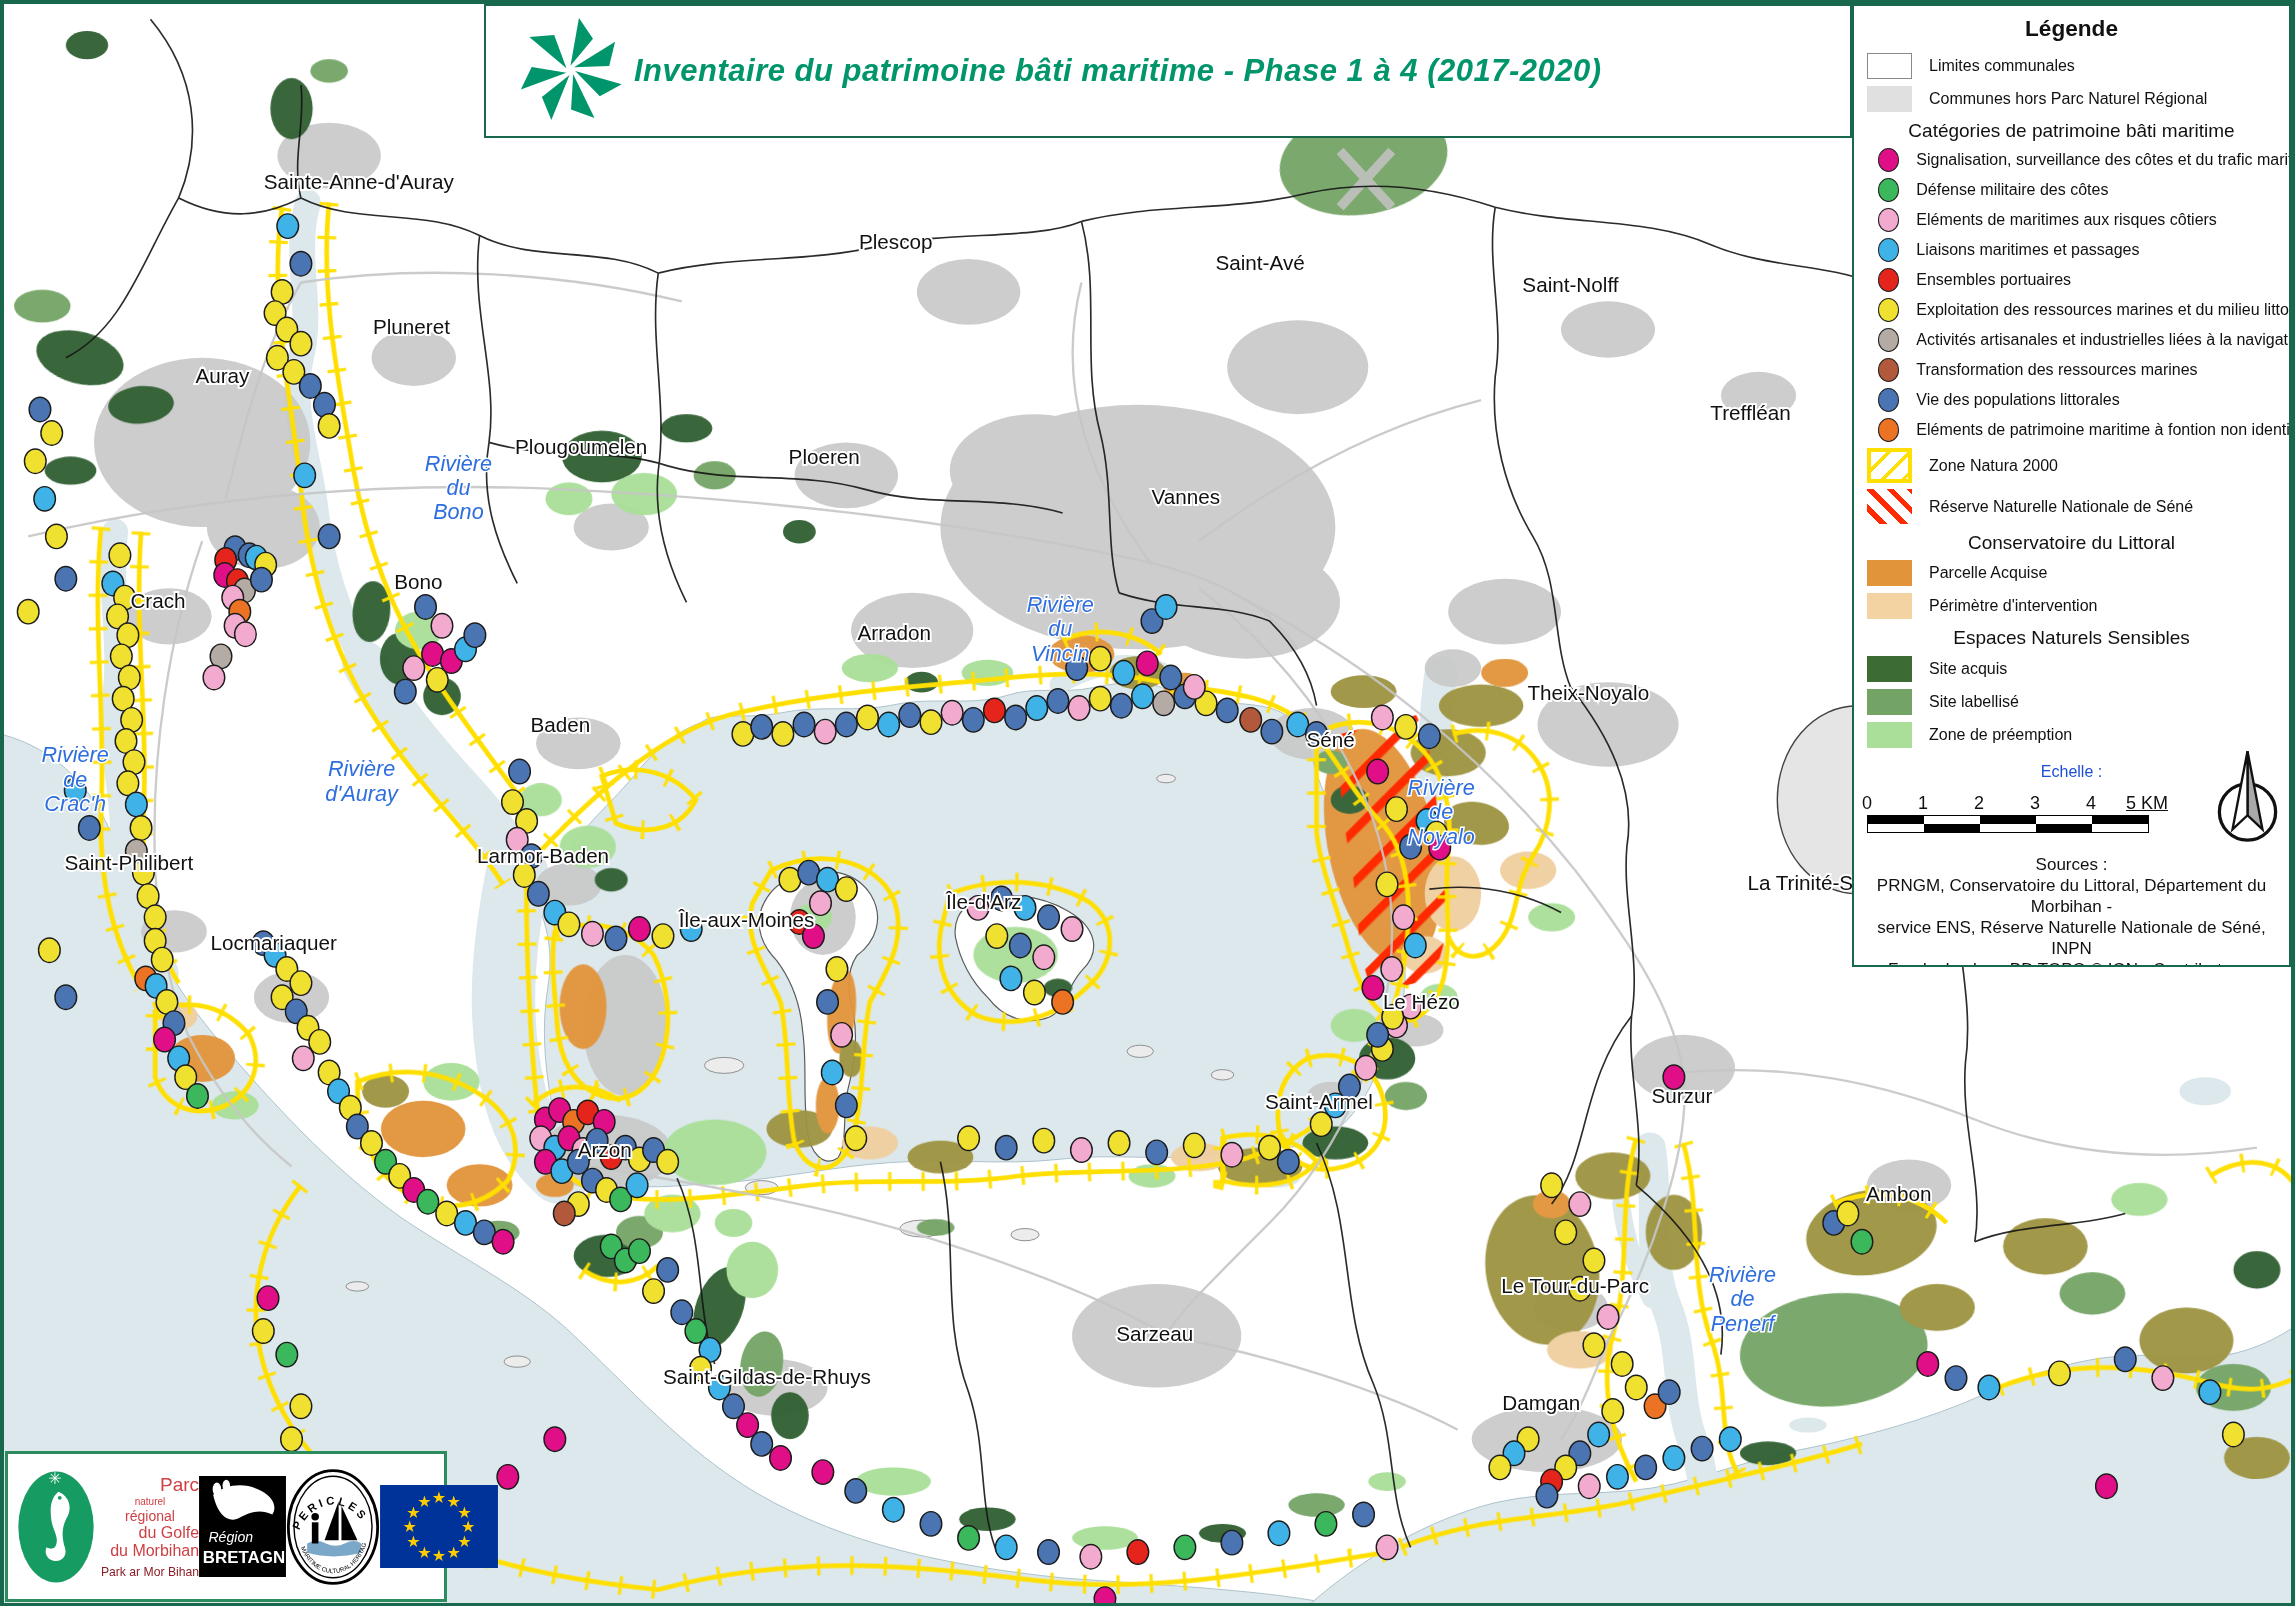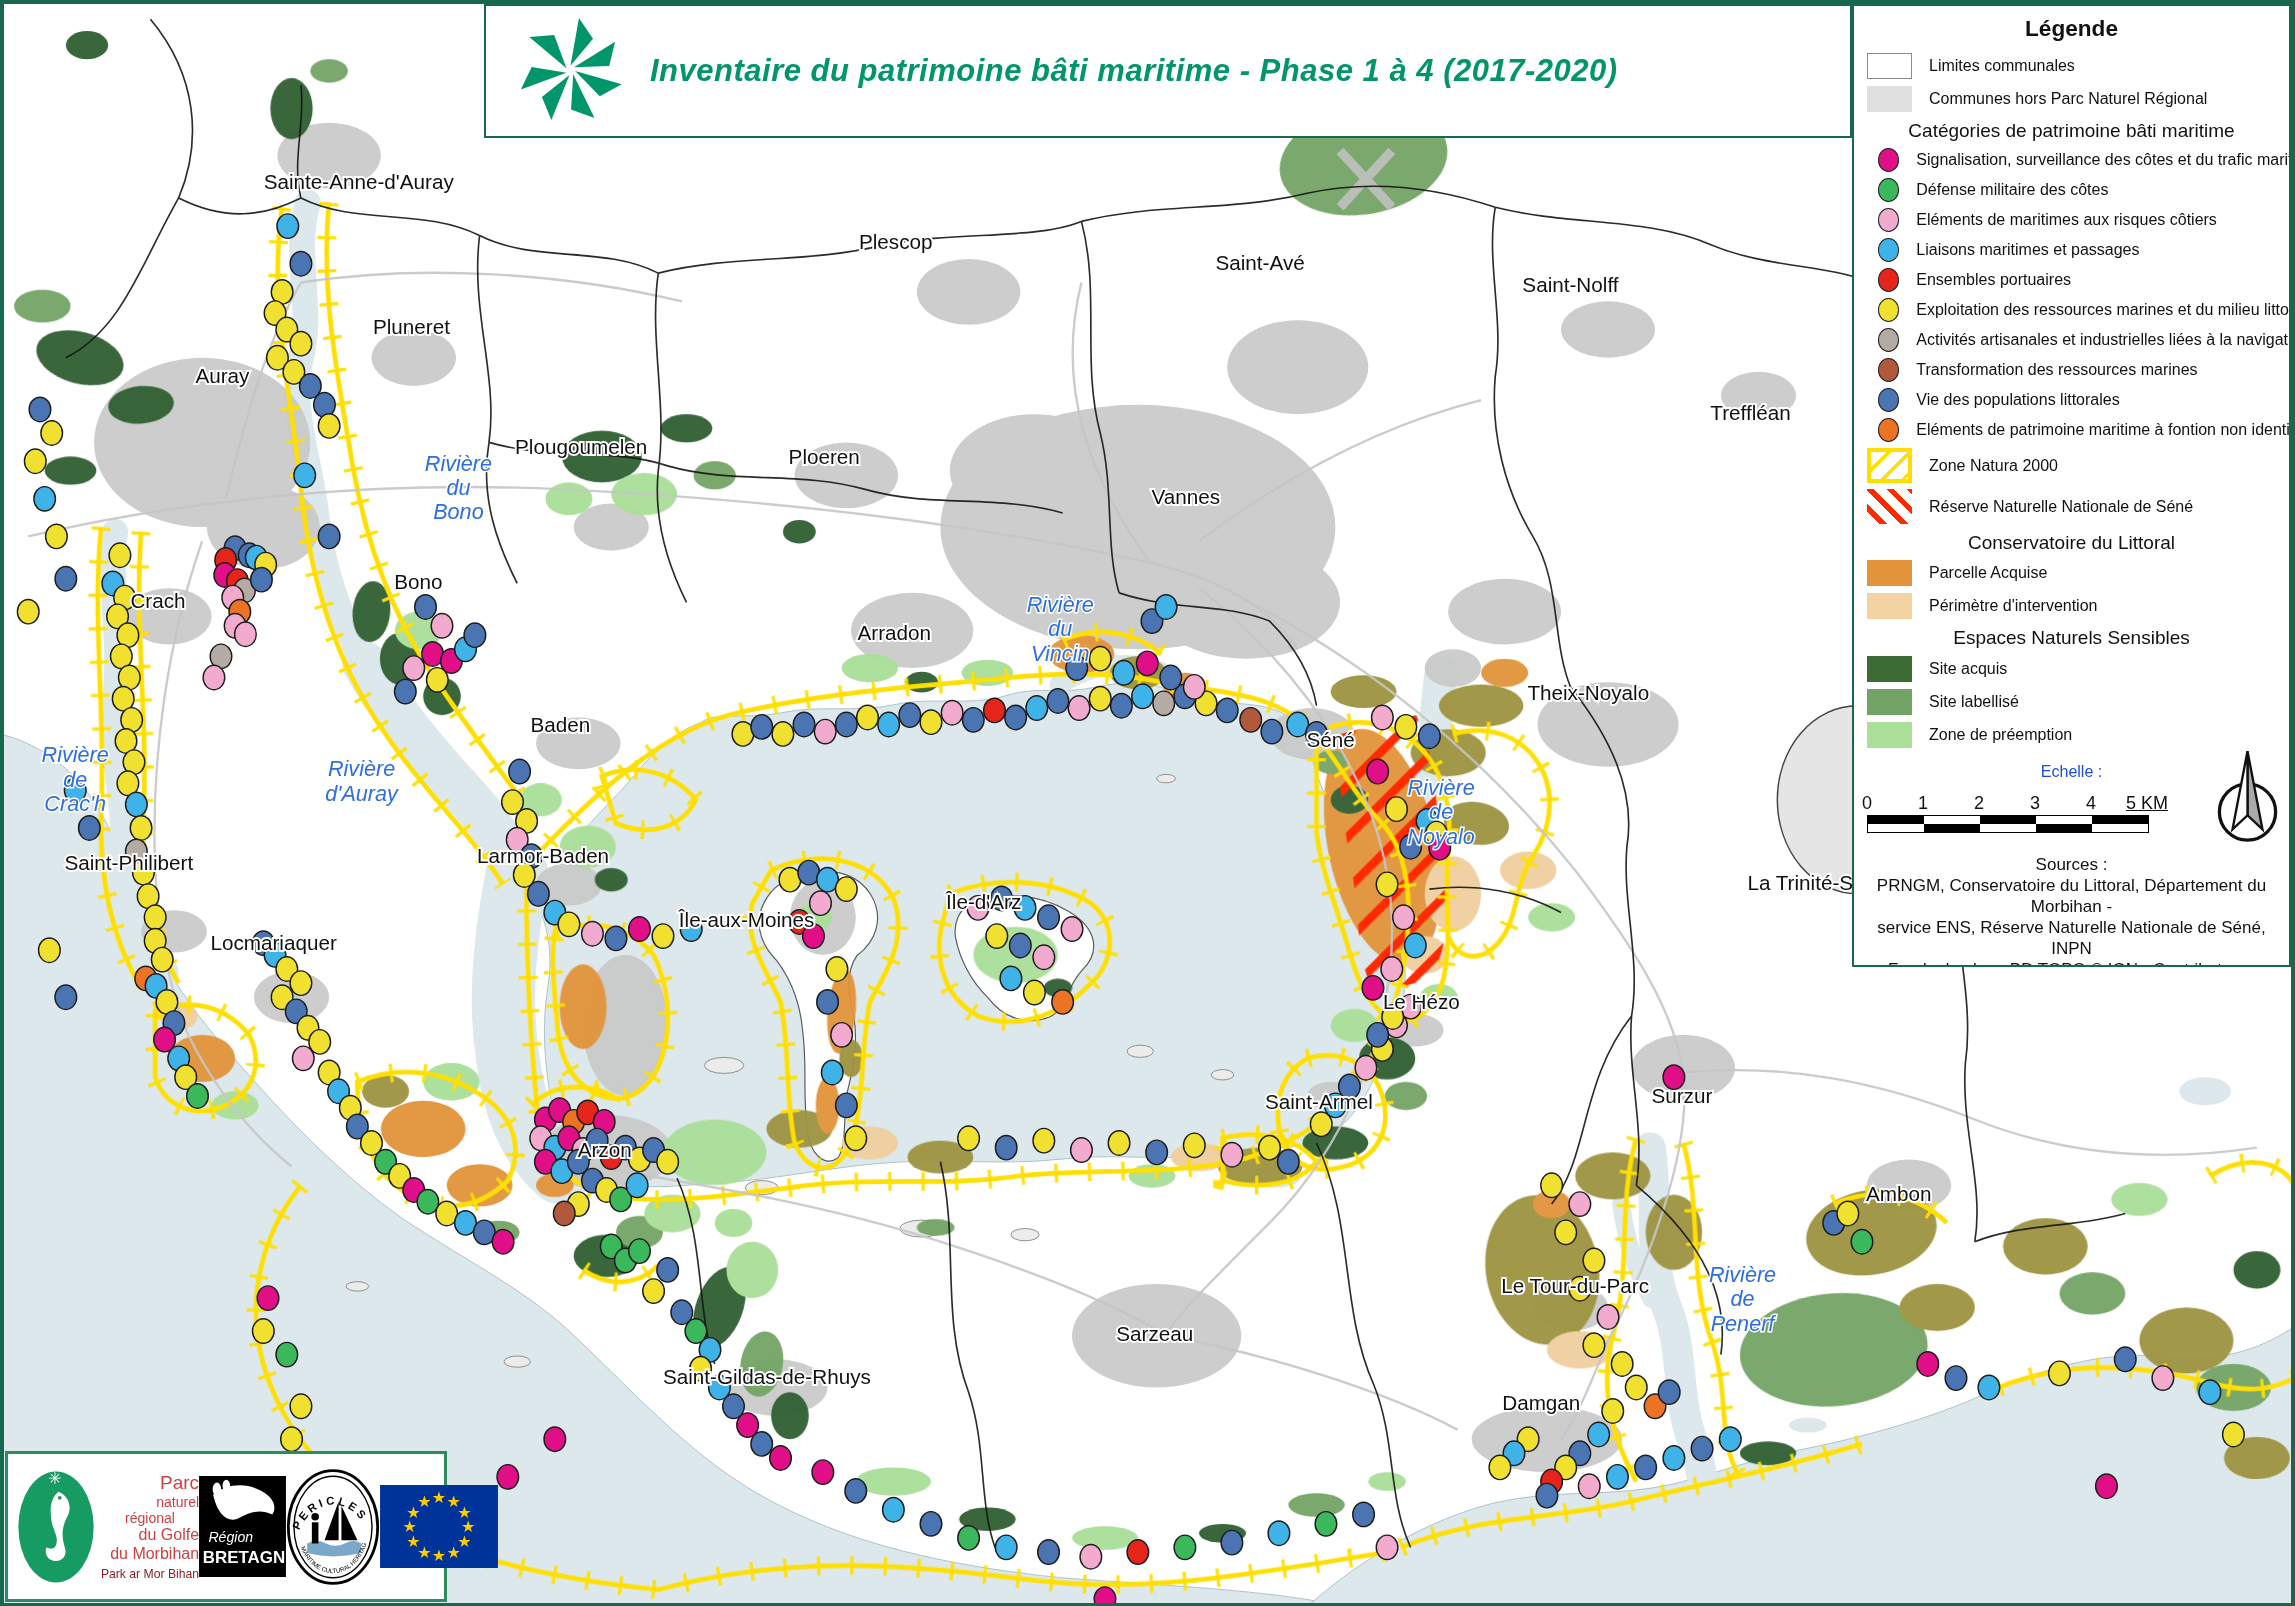--- a/index.html
+++ b/index.html
@@ -4,21 +4,21 @@
 <style>
   html,body{margin:0;padding:0;width:2295px;height:1607px;background:#ffffff;
     font-family:"Liberation Sans", sans-serif;overflow:hidden;}
   #page{position:relative;width:2295px;height:1607px;background:#fff;}
   #frame{position:absolute;inset:0;border:4.7px solid #17684c;box-sizing:border-box;pointer-events:none;z-index:50;}
   #map-wrap{position:absolute;inset:0;z-index:1;}
   
   #title-panel{position:absolute;left:484px;top:3.8px;width:1368px;height:134px;background:#fff;
     border:2.8px solid #17684c;box-sizing:border-box;z-index:40;display:flex;align-items:center;}
   #title-panel .ast{margin-left:33px;flex:0 0 auto;}
-  #title-text{margin-left:28px;display:flex;flex-direction:row;gap:24px;}
+  #title-text{margin-left:12px;display:flex;flex-direction:row;gap:24px;}
   .title-line1{font-size:31px;font-weight:bold;font-style:italic;color:#00956b;letter-spacing:0.5px;}
   .title-line2{font-size:26px;font-weight:bold;font-style:italic;color:#00956b;}
   
   #legend-panel{position:absolute;left:1852px;top:3.8px;width:439px;height:963px;background:#fff;
     border:2.8px solid #17684c;box-sizing:border-box;z-index:40;padding:10.3px 13px;overflow:hidden;text-align:center;}
   .leg-title{font-size:22.6px;font-weight:bold;color:#111;margin-bottom:7.5px;}
   .leg-row{display:flex;align-items:center;height:30px;}
   .leg-row.tall{height:33px;}
   .leg-row.zone{height:41px;}
   .leg-label{font-size:16px;color:#111;margin-left:17px;white-space:nowrap;}
@@ -824,21 +824,21 @@
   <div id="logos-panel">
       <div class="logo-item">
         <svg width="80" height="118" viewBox="-85 -125 170 250">
           <ellipse cx="0" cy="0" rx="80" ry="118" fill="#169b62"></ellipse>
           <path d="M 5 -75 C 30 -65 35 -38 22 -18 C 12 2 12 22 19 44 C 24 60 14 74 -3 72 C -18 70 -26 56 -20 43 C -10 49 -1 46 1 35 C 5 18 -8 4 -10 -16 C -13 -40 -12 -60 5 -75 Z" fill="#fff"></path>
           <circle cx="8" cy="-62" r="4" fill="#169b62"></circle>
           <text x="-2" y="-92" font-size="34" fill="#fff" text-anchor="middle">✳</text>
         </svg>
         <div style="margin-left:4.7px">
           <div style="font-size:19px;color:#cf4044;text-align:right;line-height:1.15">Parc</div>
-          <div style="font-size:14px;color:#cf4044;text-align:right;line-height:1.15">naturel</div>
+          <div style="font-size:10px;color:#cf4044;text-align:center;line-height:1.15">naturel</div>
           <div style="font-size:14px;color:#cf4044;text-align:center;line-height:1.15">régional</div>
           <div style="font-size:16px;color:#cf4044;text-align:right;line-height:1.15">du Golfe</div>
           <div style="font-size:16px;color:#cf4044;text-align:right;line-height:1.15">du Morbihan</div>
           <div style="font-size:12.2px;color:#8c1f28;margin-top:3.8px;white-space:nowrap">Park ar Mor Bihan</div>
         </div>
       </div>
       <div class="logo-item">
         <svg width="87" height="101" viewBox="0 0 185 215">
           <rect width="185" height="215" fill="#000"></rect>
           <path d="M 30 40 C 55 18 95 14 125 28 C 155 40 168 64 156 82 C 132 70 108 76 88 88 C 68 100 42 92 30 40 Z" fill="#fff"></path>

